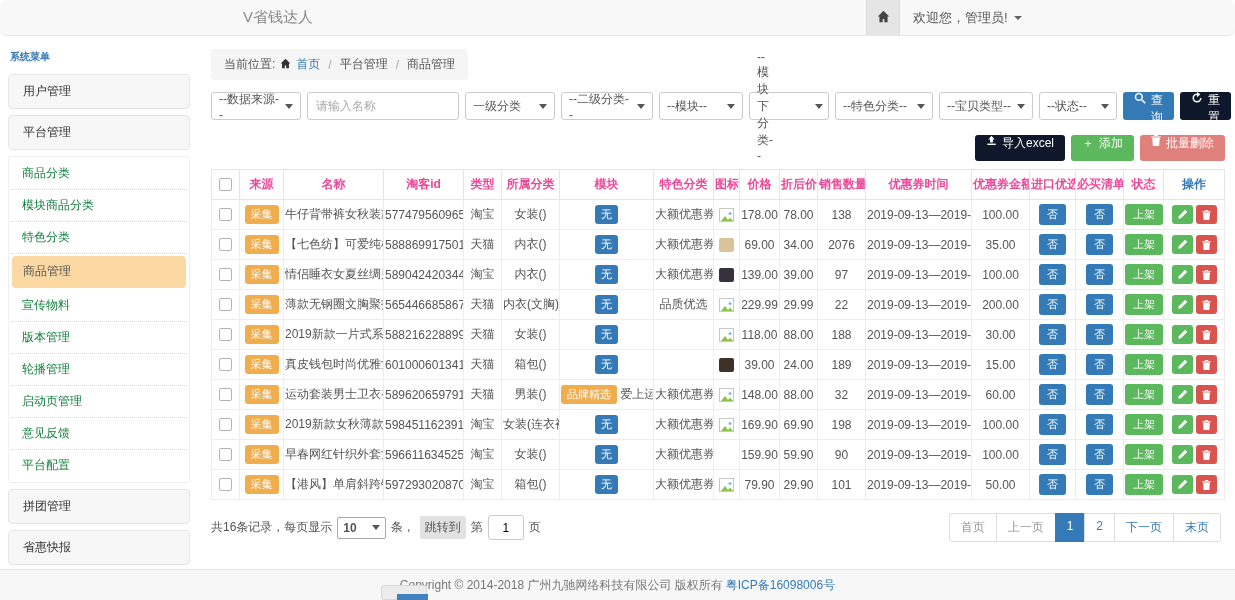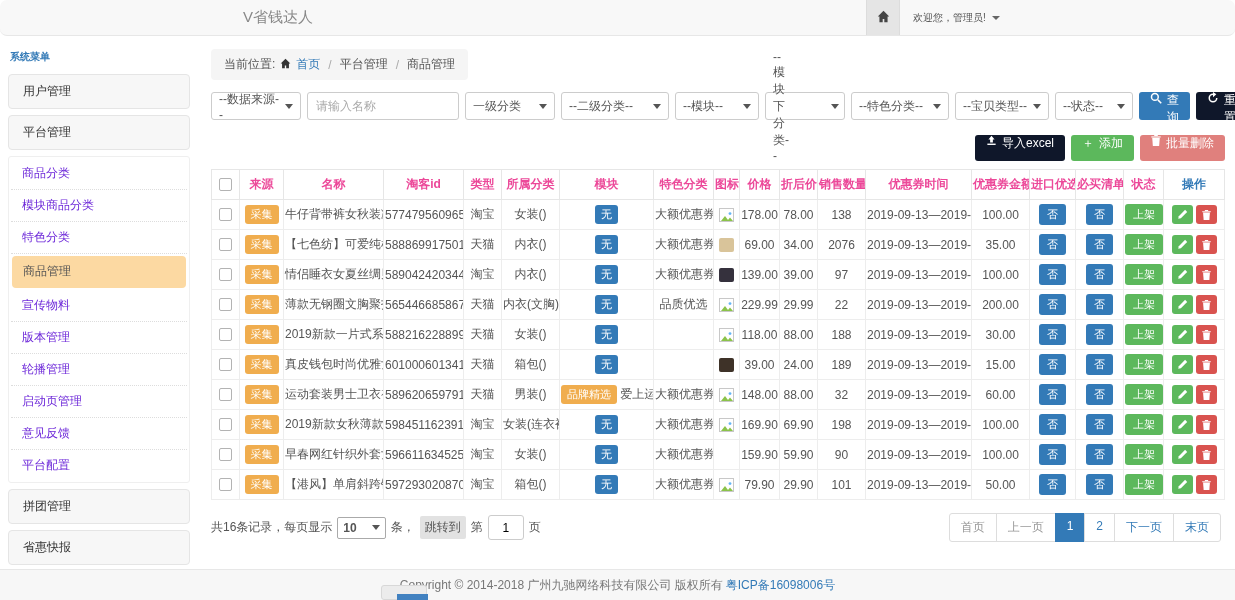--- a/index.html
+++ b/index.html
@@ -6,31 +6,31 @@
   html,body { width:1235px; height:600px; overflow:hidden; background:#fff;
               font-family:"Liberation Sans","DejaVu Sans",sans-serif; }
   body { position:relative; }
 
   
   .topbar { position:relative; height:36px; background:#f8f8f8; border-bottom:1px solid #e7e7e7;border-radius:7px; }
   .topbar .title { position:absolute; left:243px; top:8px; font-size:15px; color:#888; }
   .top-right { position:absolute; left:866px; top:0; height:100%; display:flex; align-items:center; }
   .home-box { width:34px; height:100%; background:#e5e5e5; border-left:1px solid #dcdcdc;
               border-right:1px solid #dcdcdc; display:flex; align-items:center; justify-content:center; cursor:pointer; }
-  .welcome { margin-left:13px; font-size:10px; color:#555; display:flex; align-items:center; gap:6px; cursor:pointer; }
+  .welcome { margin-left:13px; font-size:13px; color:#555; display:flex; align-items:center; gap:6px; cursor:pointer; }
   .caret-down { width:0; height:0; border-left:4px solid transparent; border-right:4px solid transparent; border-top:4px solid #666; }
 
   
   .layout { display:flex; align-items:flex-start; }
   .sidebar { width:182px; flex:none; margin:12px 0 0 8px; }
   .side-title { color:#337ab7; font-size:10px; font-weight:bold; margin:2px 0 10px 2px; }
   .side-group { background:#f7f7f7; border:1px solid #e5e5e5; border-radius:4px; padding:8px 14px;
                 font-size:12px; color:#333; margin-bottom:6px; cursor:pointer; }
   .sub-panel { border:1px solid #efefef; background:#fff; border-radius:3px; margin-bottom:6px; padding:1px 2px; }
-  .side-sub { color:#6d28d9; font-size:12px; padding:7px 11px; border-bottom:1px dotted #ddd; cursor:pointer; }
+  .side-sub { color:#15803d; font-size:12px; padding:7px 11px; border-bottom:1px dotted #ddd; cursor:pointer; }
   .sub-panel .side-sub:last-child { border-bottom:none; }
   .side-sub.active { background:#fcd9a2; border-radius:4px; color:#555; margin:2px 1px; border-bottom-color:transparent; }
 
   .main { flex:1; min-width:0; margin:13px 10px 0 21px; }
 
   
   .breadcrumb { display:inline-flex; align-items:center; gap:5px; background:#f5f5f5; border-radius:4px;
                 padding:7px 13px; font-size:12px; color:#555; }
   .crumb-link { color:#337ab7; cursor:pointer; }
   .crumb-sep { color:#aaa; margin:0 3px; }
@@ -161,21 +161,21 @@
       <div id="filter-controls">
           <div class="select-box" style="width: 90px;">
             <span>--数据来源--</span>
             <span class="sel-caret"></span>
           </div>
           <input class="name-input" placeholder="请输入名称" style="">
           <div class="select-box" style="width: 90px;">
             <span>一级分类</span>
             <span class="sel-caret"></span>
           </div>
-          <div class="select-box" style="width: 108px;">
+          <div class="select-box" style="width: 92px;">
             <span>--二级分类--</span>
             <span class="sel-caret"></span>
           </div>
           <div class="select-box" style="width: 84px;">
             <span>--模块--</span>
             <span class="sel-caret"></span>
           </div>
           <div class="select-box" style="width: 80px; gap: 36px;">
             <span>--模块下分类--</span>
             <span class="sel-caret"></span>

